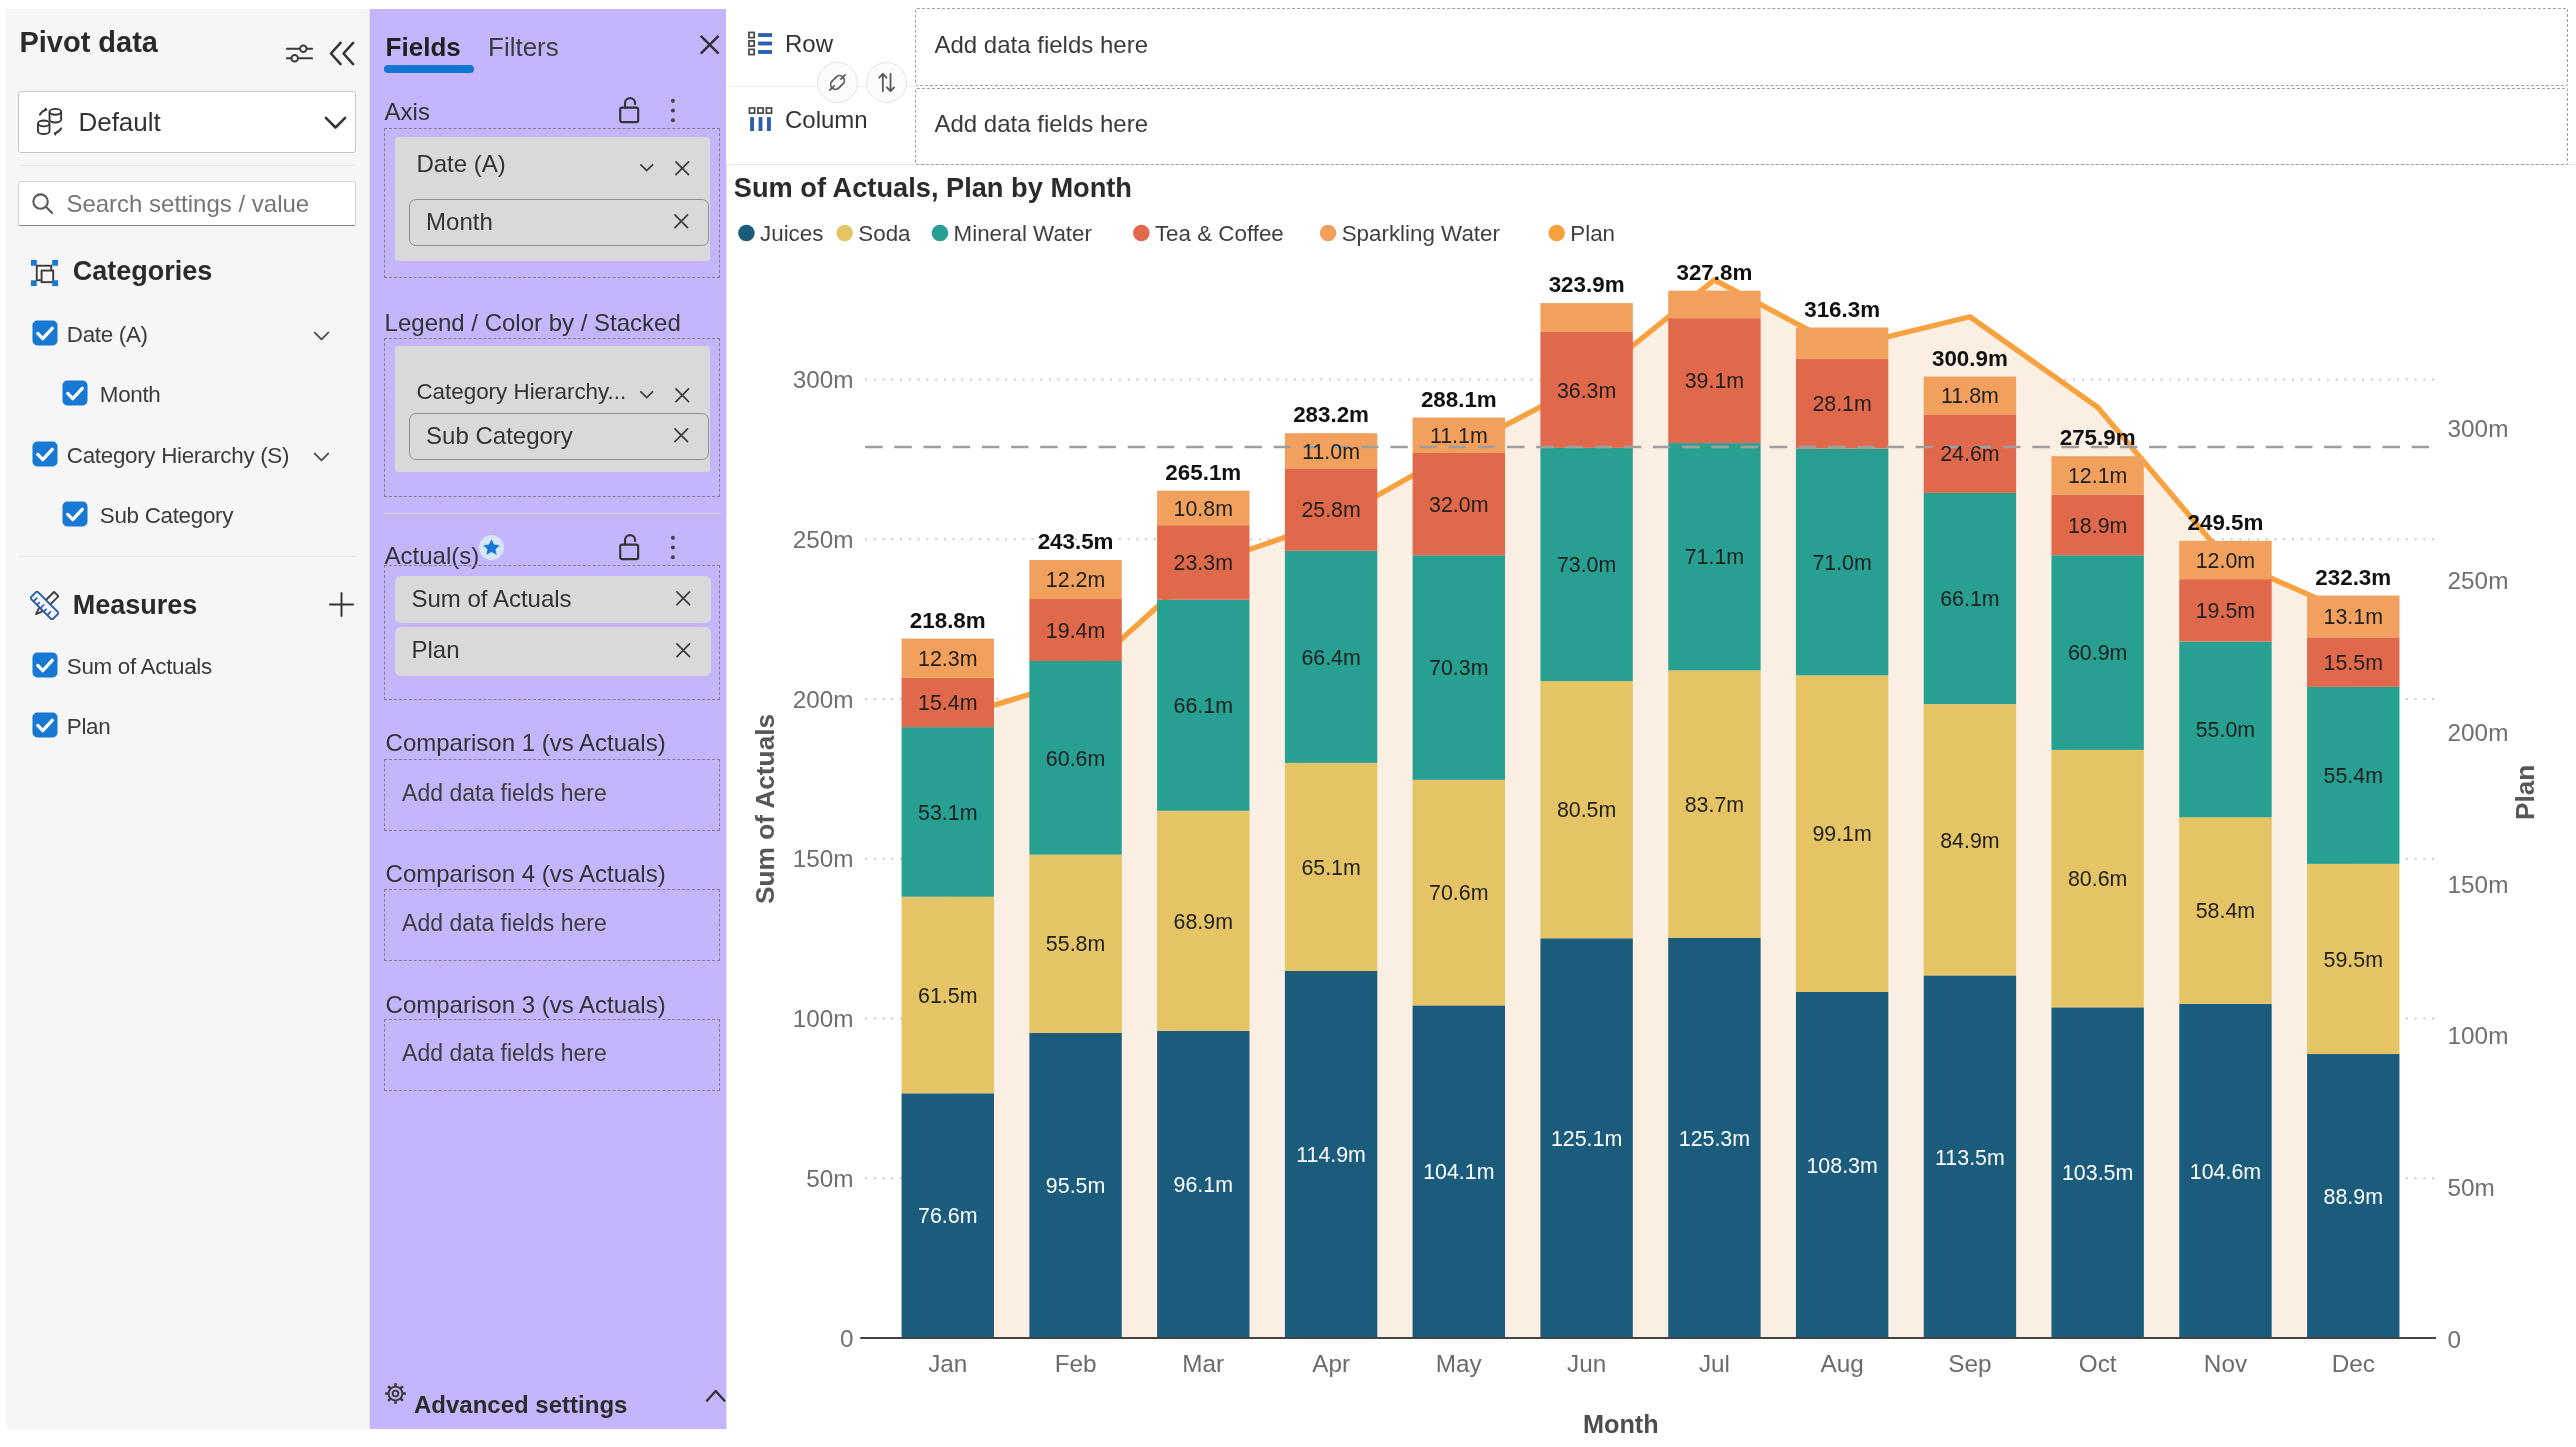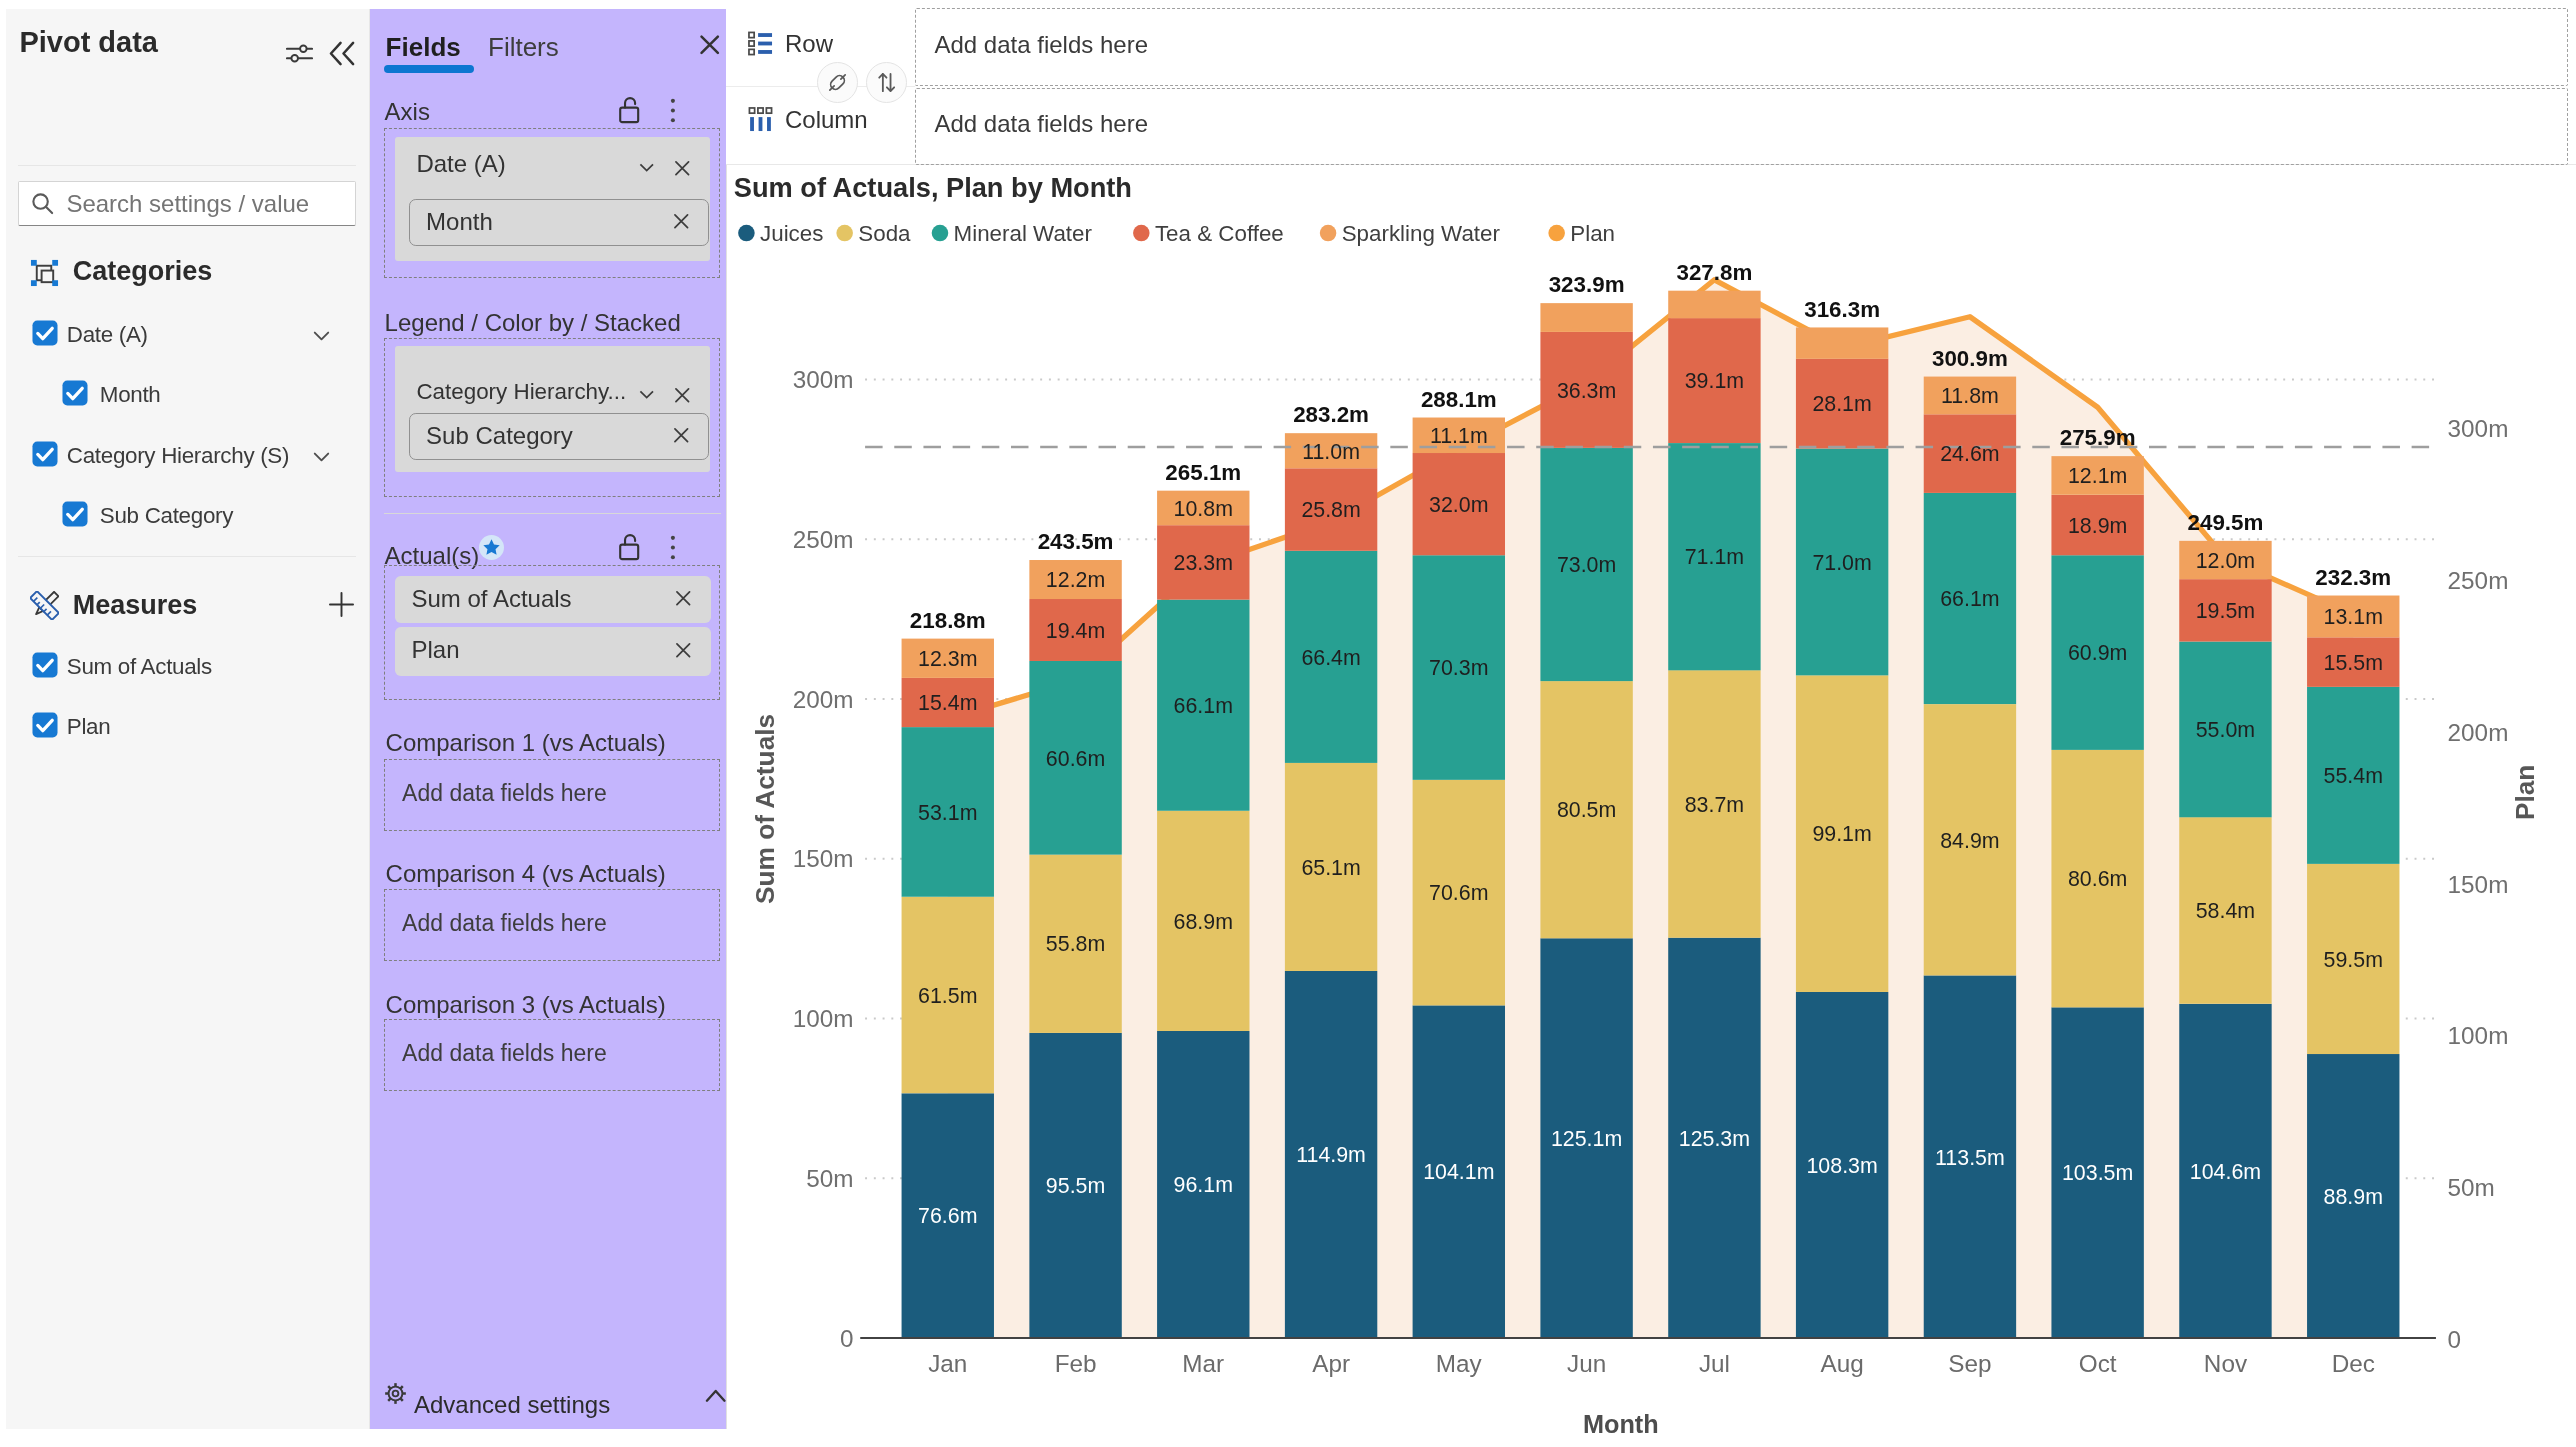--- a/index.html
+++ b/index.html
@@ -29,20 +29,38 @@
         <circle cx="18" cy="8" r="3.4" fill="#f6f6f6" stroke="#3a3a3a" stroke-width="2"></circle>
         <circle cx="9" cy="18" r="3.4" fill="#f6f6f6" stroke="#3a3a3a" stroke-width="2"></circle>
       </svg></div>
   <div class="abs" style="left:322px;top:31px"><svg width="29" height="27" viewBox="0 0 30 28">
         <g stroke="#333" stroke-width="2.6" fill="none" stroke-linecap="round" stroke-linejoin="round">
           <path d="M13 3 L3 14 L13 25"></path>
           <path d="M26 3 L16 14 L26 25"></path>
         </g>
       </svg></div>
 
+  <div class="abs" style="left:12.6px;top:82px;width:338px;height:62px;background:#fff;border:1px solid #c8c8c8;border-radius:2.9px">
+    <div class="abs" style="left:16.5px;top:14.6px"><svg width="29" height="31" viewBox="0 0 30 32">
+          <g stroke="#333" stroke-width="1.9" fill="none">
+            <ellipse cx="20" cy="6" rx="6" ry="3"></ellipse>
+            <path d="M14 6 V14 a6 3 0 0 0 12 0 V6"></path>
+            <ellipse cx="8" cy="18" rx="6" ry="3"></ellipse>
+            <path d="M2 18 V26 a6 3 0 0 0 12 0 V18"></path>
+            <path d="M4 9 a10 10 0 0 1 6 -5" stroke-linecap="round"></path>
+            <path d="M26 23 a10 10 0 0 1 -6 5" stroke-linecap="round"></path>
+          </g>
+          <path d="M10 1 L12 4.4 L7.8 5.2 Z" fill="#333"></path>
+          <path d="M20 31 L18 27.6 L22.2 26.8 Z" fill="#333"></path>
+        </svg></div>
+    <div class="abs" style="left:59px;top:15.6px;font-size:26px;color:#333">Default</div>
+    <div class="abs" style="left:304px;top:20.4px"><svg width="25" height="21.4" viewBox="0 0 26 22">
+          <path d="M3 6 L13 16 L23 6" stroke="#333" stroke-width="2.6" fill="none" stroke-linecap="round" stroke-linejoin="round"></path>
+        </svg></div>
+  </div>
   <div class="hline" style="left:12.6px;top:156px;width:338px"></div>
 
   <div class="abs" style="left:12.6px;top:172px;width:338px;height:45px;background:#fff;border:1px solid #d4d4d4;border-bottom:1.9px solid #858585;border-radius:1.9px">
     <div class="abs" style="left:10.7px;top:8.8px"><svg width="25" height="25" viewBox="0 0 26 26">
           <circle cx="11" cy="11" r="7.5" fill="none" stroke="#5a5a5a" stroke-width="2.2"></circle>
           <line x1="16.5" y1="16.5" x2="23" y2="23" stroke="#5a5a5a" stroke-width="2.2" stroke-linecap="round"></line>
         </svg></div>
     <div class="abs" style="left:47px;top:7.8px;font-size:24px;color:#757575">Search settings / value</div>
   </div>
 
@@ -232,21 +250,21 @@
           <line x1="12" y1="1.2" x2="12" y2="4.6"></line>
           <line x1="12" y1="19.4" x2="12" y2="22.8"></line>
           <line x1="1.2" y1="12" x2="4.6" y2="12"></line>
           <line x1="19.4" y1="12" x2="22.8" y2="12"></line>
           <line x1="4.4" y1="4.4" x2="6.8" y2="6.8"></line>
           <line x1="17.2" y1="17.2" x2="19.6" y2="19.6"></line>
           <line x1="19.6" y1="4.4" x2="17.2" y2="6.8"></line>
           <line x1="6.8" y1="17.2" x2="4.4" y2="19.6"></line>
         </g>
       </svg></div>
-  <div class="abs" style="left:44px;top:1382px;font-size:24px;font-weight:normal;color:#2b2b2b">Advanced settings</div>
+  <div class="abs" style="left:44px;top:1382px;font-size:24px;font-weight:bold;color:#2b2b2b">Advanced settings</div>
   <div class="abs" style="left:335px;top:1379px"><svg width="21.4" height="15.6" viewBox="0 0 22 16">
         <path d="M2 13 L11 3 L20 13" stroke="#333" stroke-width="2.4" fill="none" stroke-linecap="round" stroke-linejoin="round"></path>
       </svg></div>
 </div>
 
 <div id="hdr" class="abs">
   <div class="abs" style="left:0px;top:77px;width:189px;height:0;border-top:1px solid #ececec"></div>
   <div class="abs" style="left:22.4px;top:22.4px"><svg width="25" height="25" viewBox="0 0 26 26">
         <g fill="none" stroke="#4a4a4a" stroke-width="1.8">
           <rect x="1" y="1.5" width="5.4" height="5.4"></rect>

